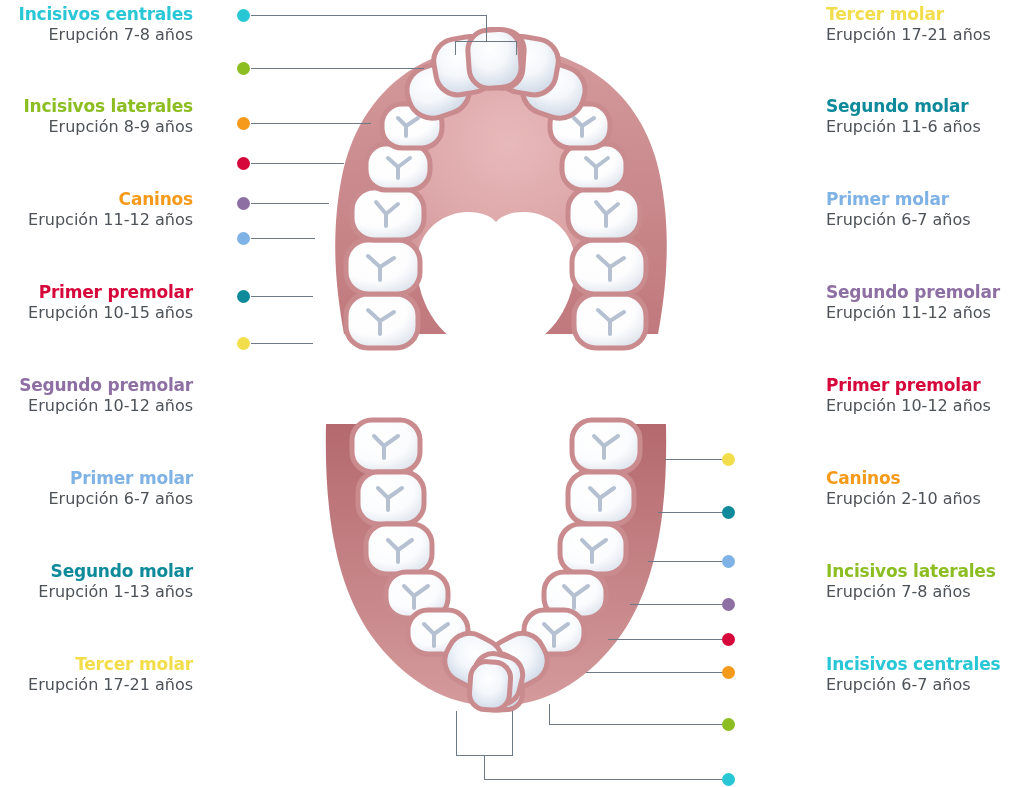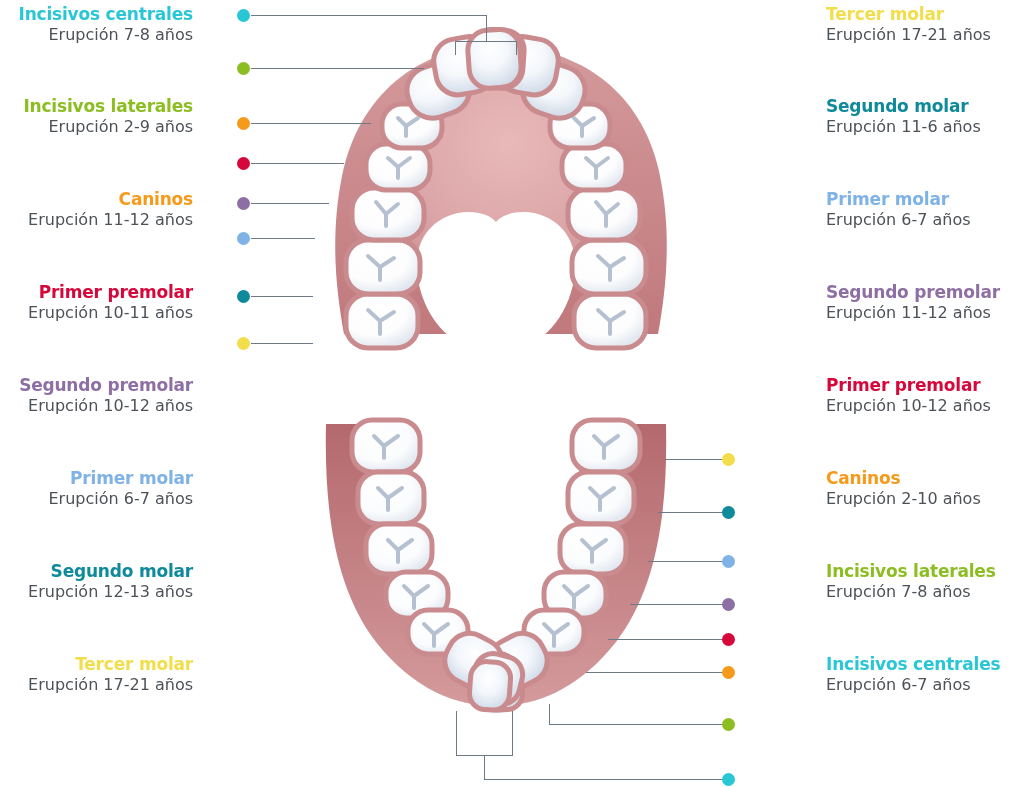--- a/index.html
+++ b/index.html
@@ -270,46 +270,46 @@
   <div class="dot" style="left:722px;top:714px;background:#8cbe22;"></div>
   <div class="dot" style="left:722px;top:769px;background:#29c7d6;"></div>
 
   <div class="lbl left" style="left:0;top:2px;width:193px;">
     <div class="ttl" style="color:#29c7d6;">Incisivos centrales</div>
     <div class="sub">Erupción 7-8 años</div>
   </div>
 
   <div class="lbl left" style="left:0;top:94px;width:193px;">
     <div class="ttl" style="color:#8cbe22;">Incisivos laterales</div>
-    <div class="sub">Erupción 2-9 años</div>
+    <div class="sub">Erupción 8-9 años</div>
   </div>
 
   <div class="lbl left" style="left:0;top:187px;width:193px;">
     <div class="ttl" style="color:#f59a1b;">Caninos</div>
     <div class="sub">Erupción 11-12 años</div>
   </div>
 
   <div class="lbl left" style="left:0;top:280px;width:193px;">
     <div class="ttl" style="color:#d6083b;">Primer premolar</div>
-    <div class="sub">Erupción 10-11 años</div>
+    <div class="sub">Erupción 10-15 años</div>
   </div>
 
   <div class="lbl left" style="left:0;top:373px;width:193px;">
     <div class="ttl" style="color:#8e6fa3;">Segundo premolar</div>
     <div class="sub">Erupción 10-12 años</div>
   </div>
 
   <div class="lbl left" style="left:0;top:466px;width:193px;">
     <div class="ttl" style="color:#7fb2e5;">Primer molar</div>
     <div class="sub">Erupción 6-7 años</div>
   </div>
 
   <div class="lbl left" style="left:0;top:559px;width:193px;">
     <div class="ttl" style="color:#0e8a9b;">Segundo molar</div>
-    <div class="sub">Erupción 12-13 años</div>
+    <div class="sub">Erupción 1-13 años</div>
   </div>
 
   <div class="lbl left" style="left:0;top:652px;width:193px;">
     <div class="ttl" style="color:#f2dd4a;">Tercer molar</div>
     <div class="sub">Erupción 17-21 años</div>
   </div>
 
   <div class="lbl right" style="left:826px;top:2px;">
     <div class="ttl" style="color:#f2dd4a;">Tercer molar</div>
     <div class="sub">Erupción 17-21 años</div>

